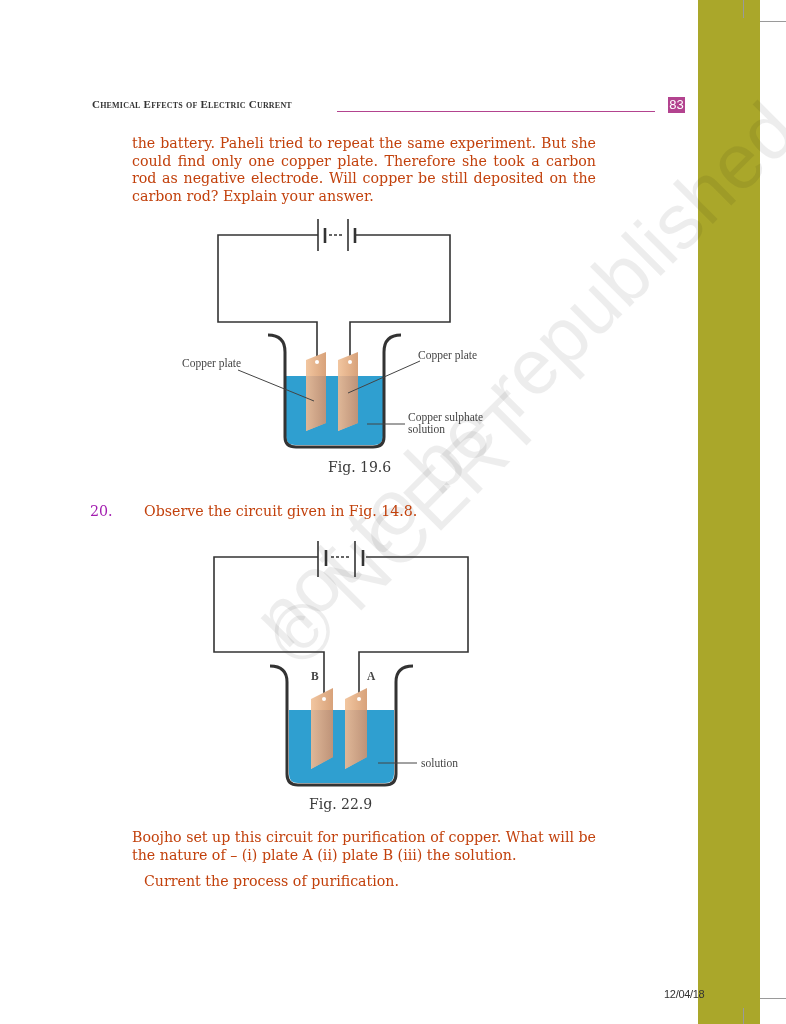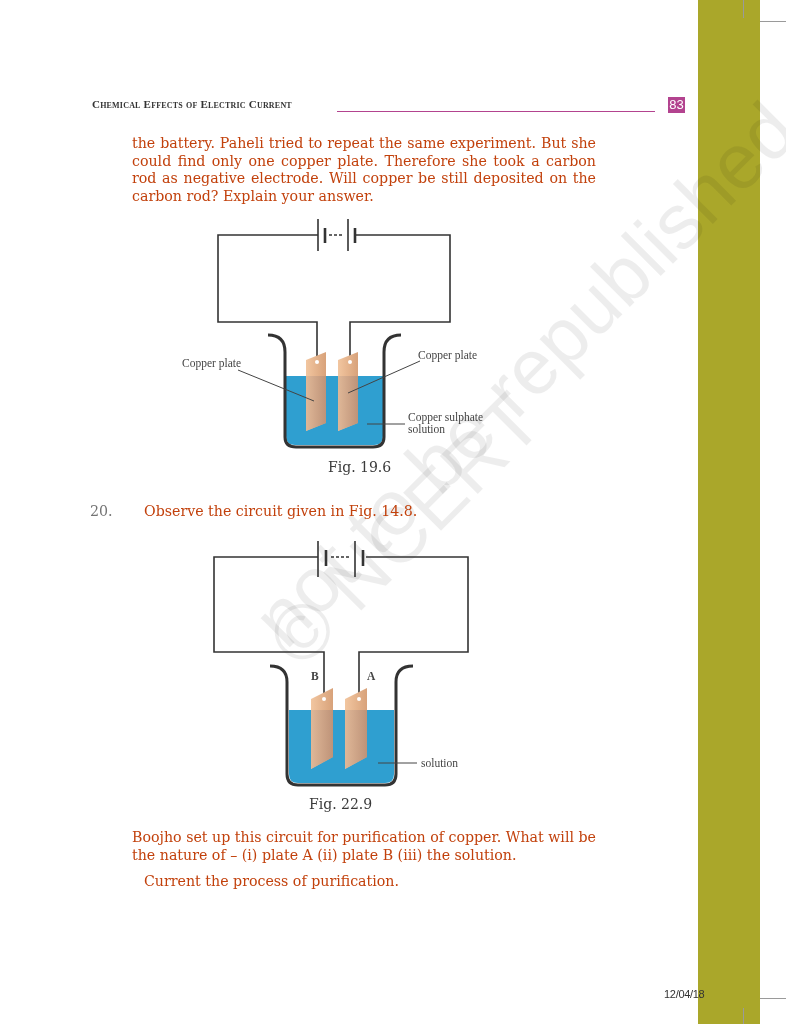--- a/index.html
+++ b/index.html
@@ -30,21 +30,21 @@
       position: absolute; right: 0; top: 0; width: 17px; height: 16px;
       background: #b3438f; color: #fff; text-align: center;
       font-family: "Liberation Sans", sans-serif; font-size: 13px; line-height: 16px;
     }
     .para {
       position: absolute; left: 132px; width: 464px;
       font-size: 14.2px; line-height: 17.5px; text-align: justify;
       color: #c2410c;
     }
     .para.left { text-align: left; margin-left: 12px; }
-    .q-num { position: absolute; left: 90px; font-size: 14.2px; color: #737373; }
+    .q-num { position: absolute; left: 90px; font-size: 14.2px; color: #a21caf; }
     .figure { position: absolute; }
     .fig-label {
       font-family: "Liberation Serif", serif; font-size: 11.5px; fill: #444;
     }
     .caption {
       position: absolute; font-size: 14px; color: #3a3a3a;
     }
     .watermark {
       position: absolute; left: 170px; top: 560px;
       font-family: "Liberation Sans", sans-serif; font-size: 78px;

